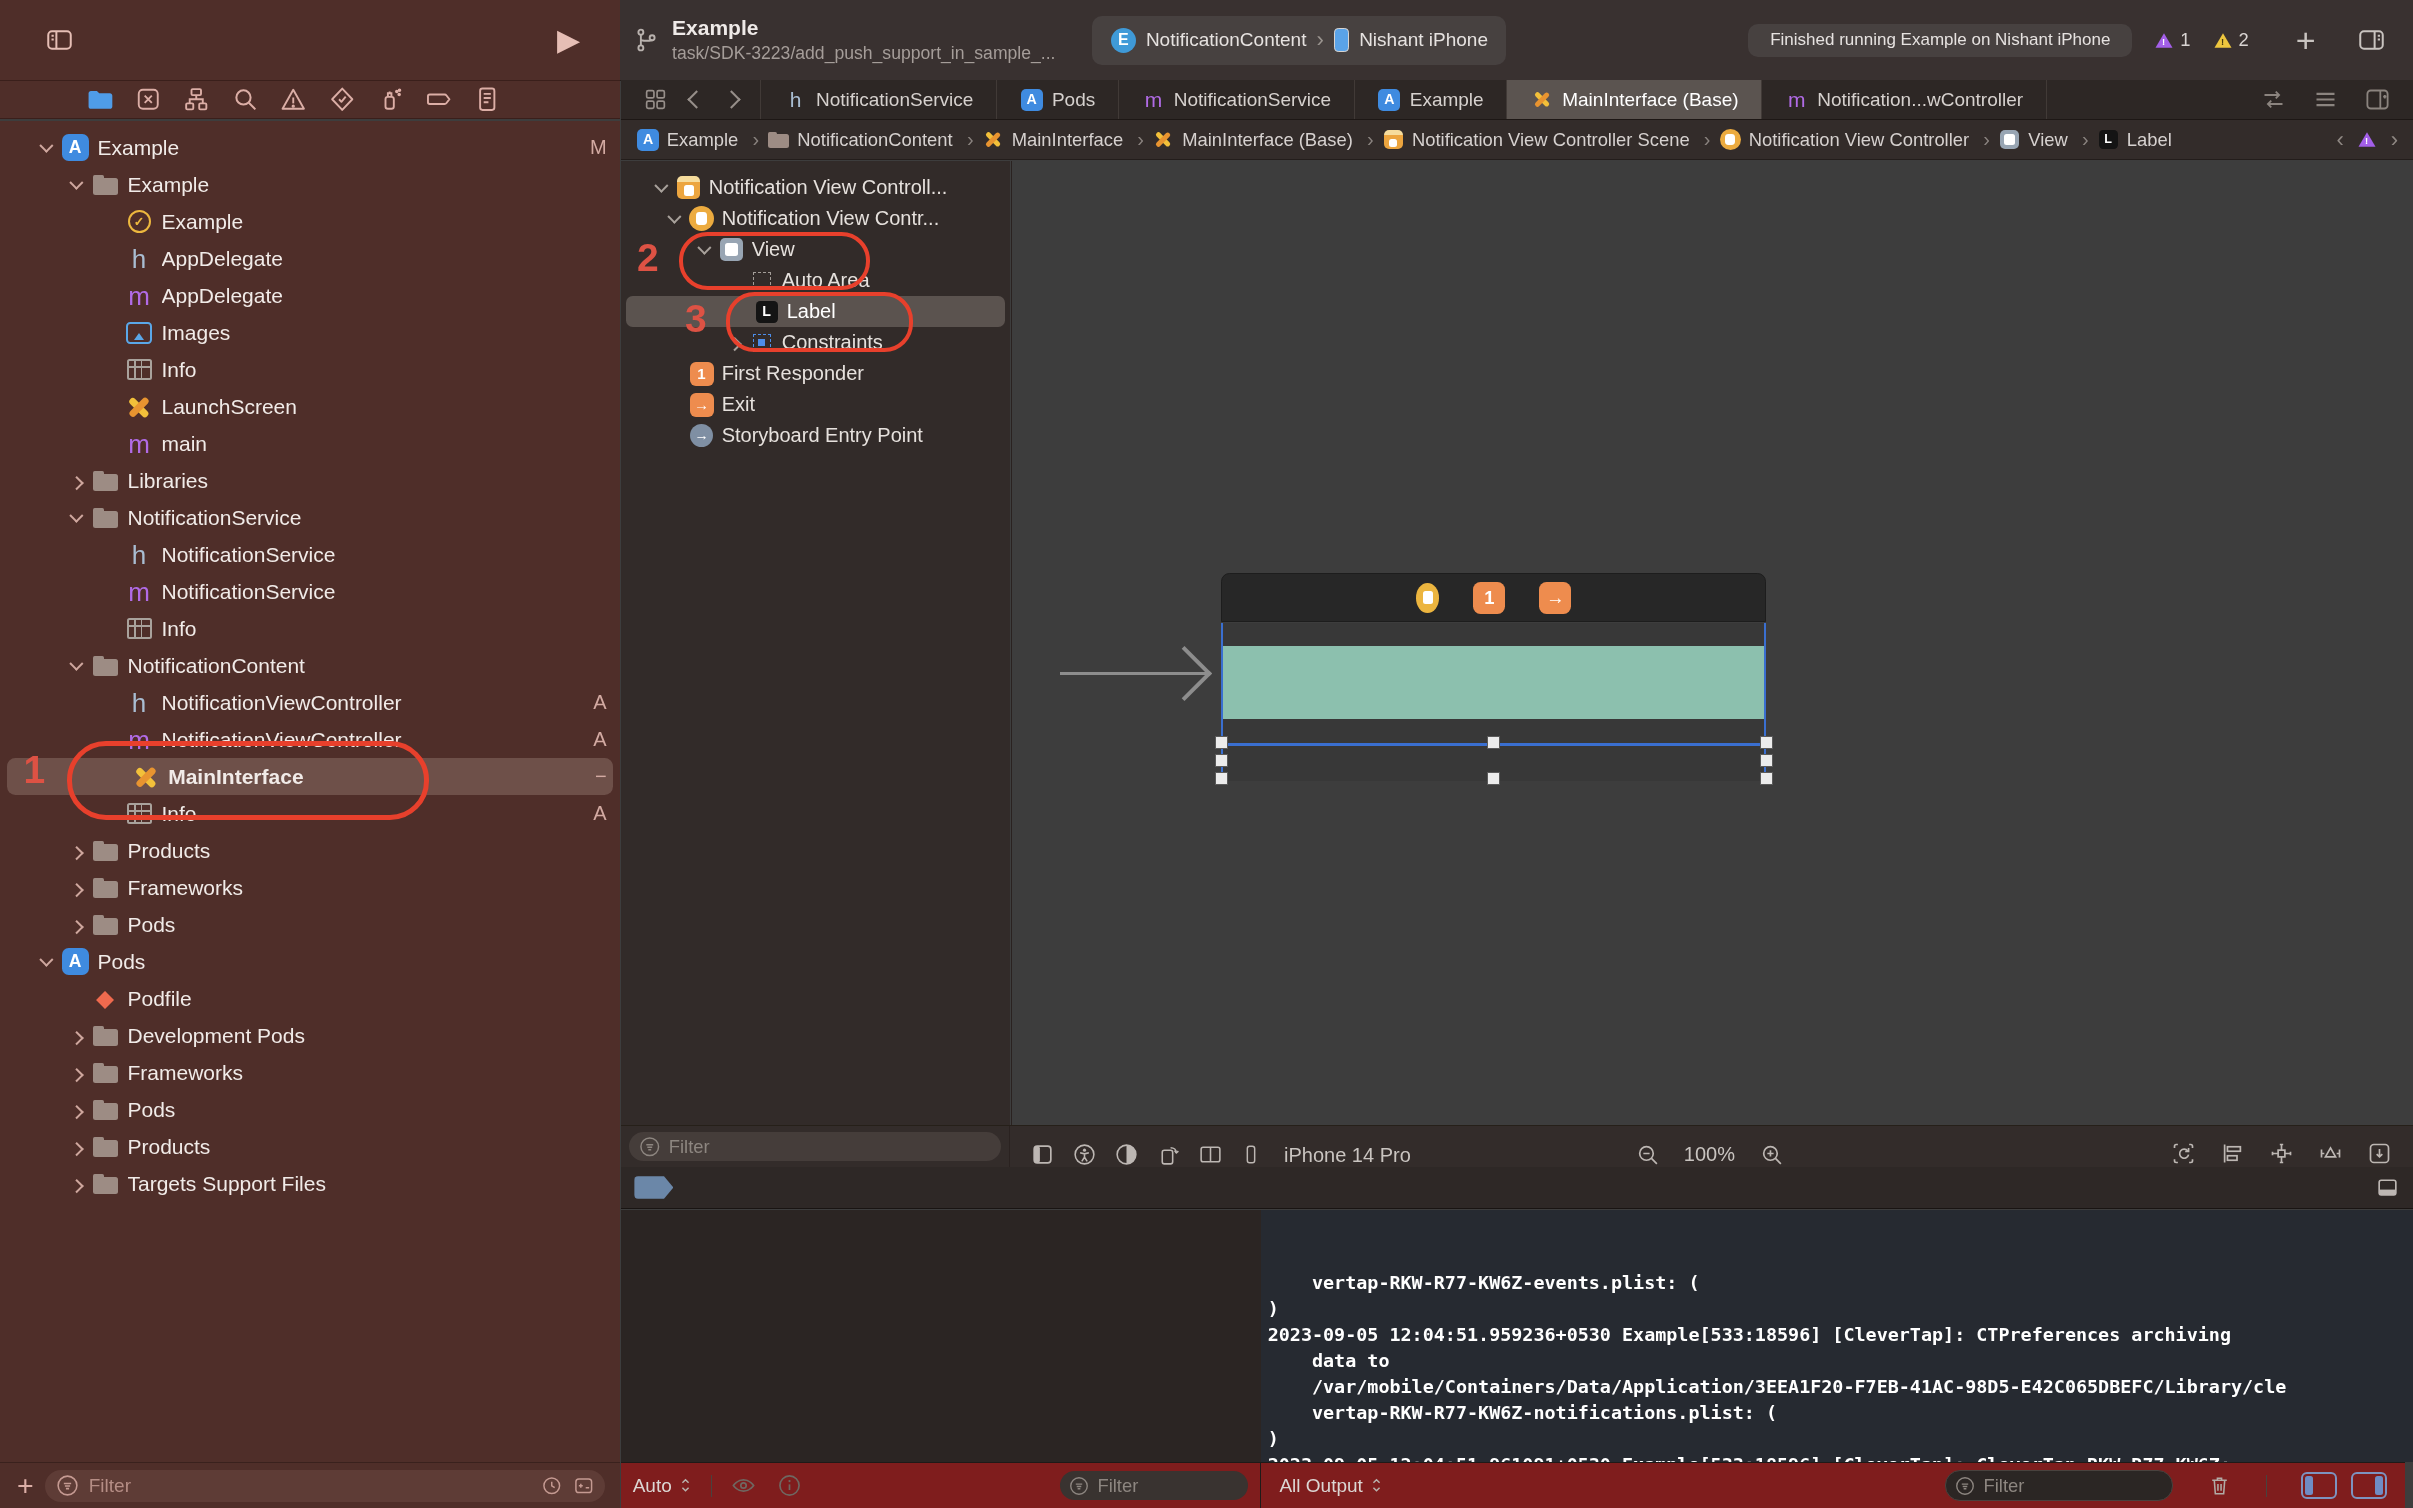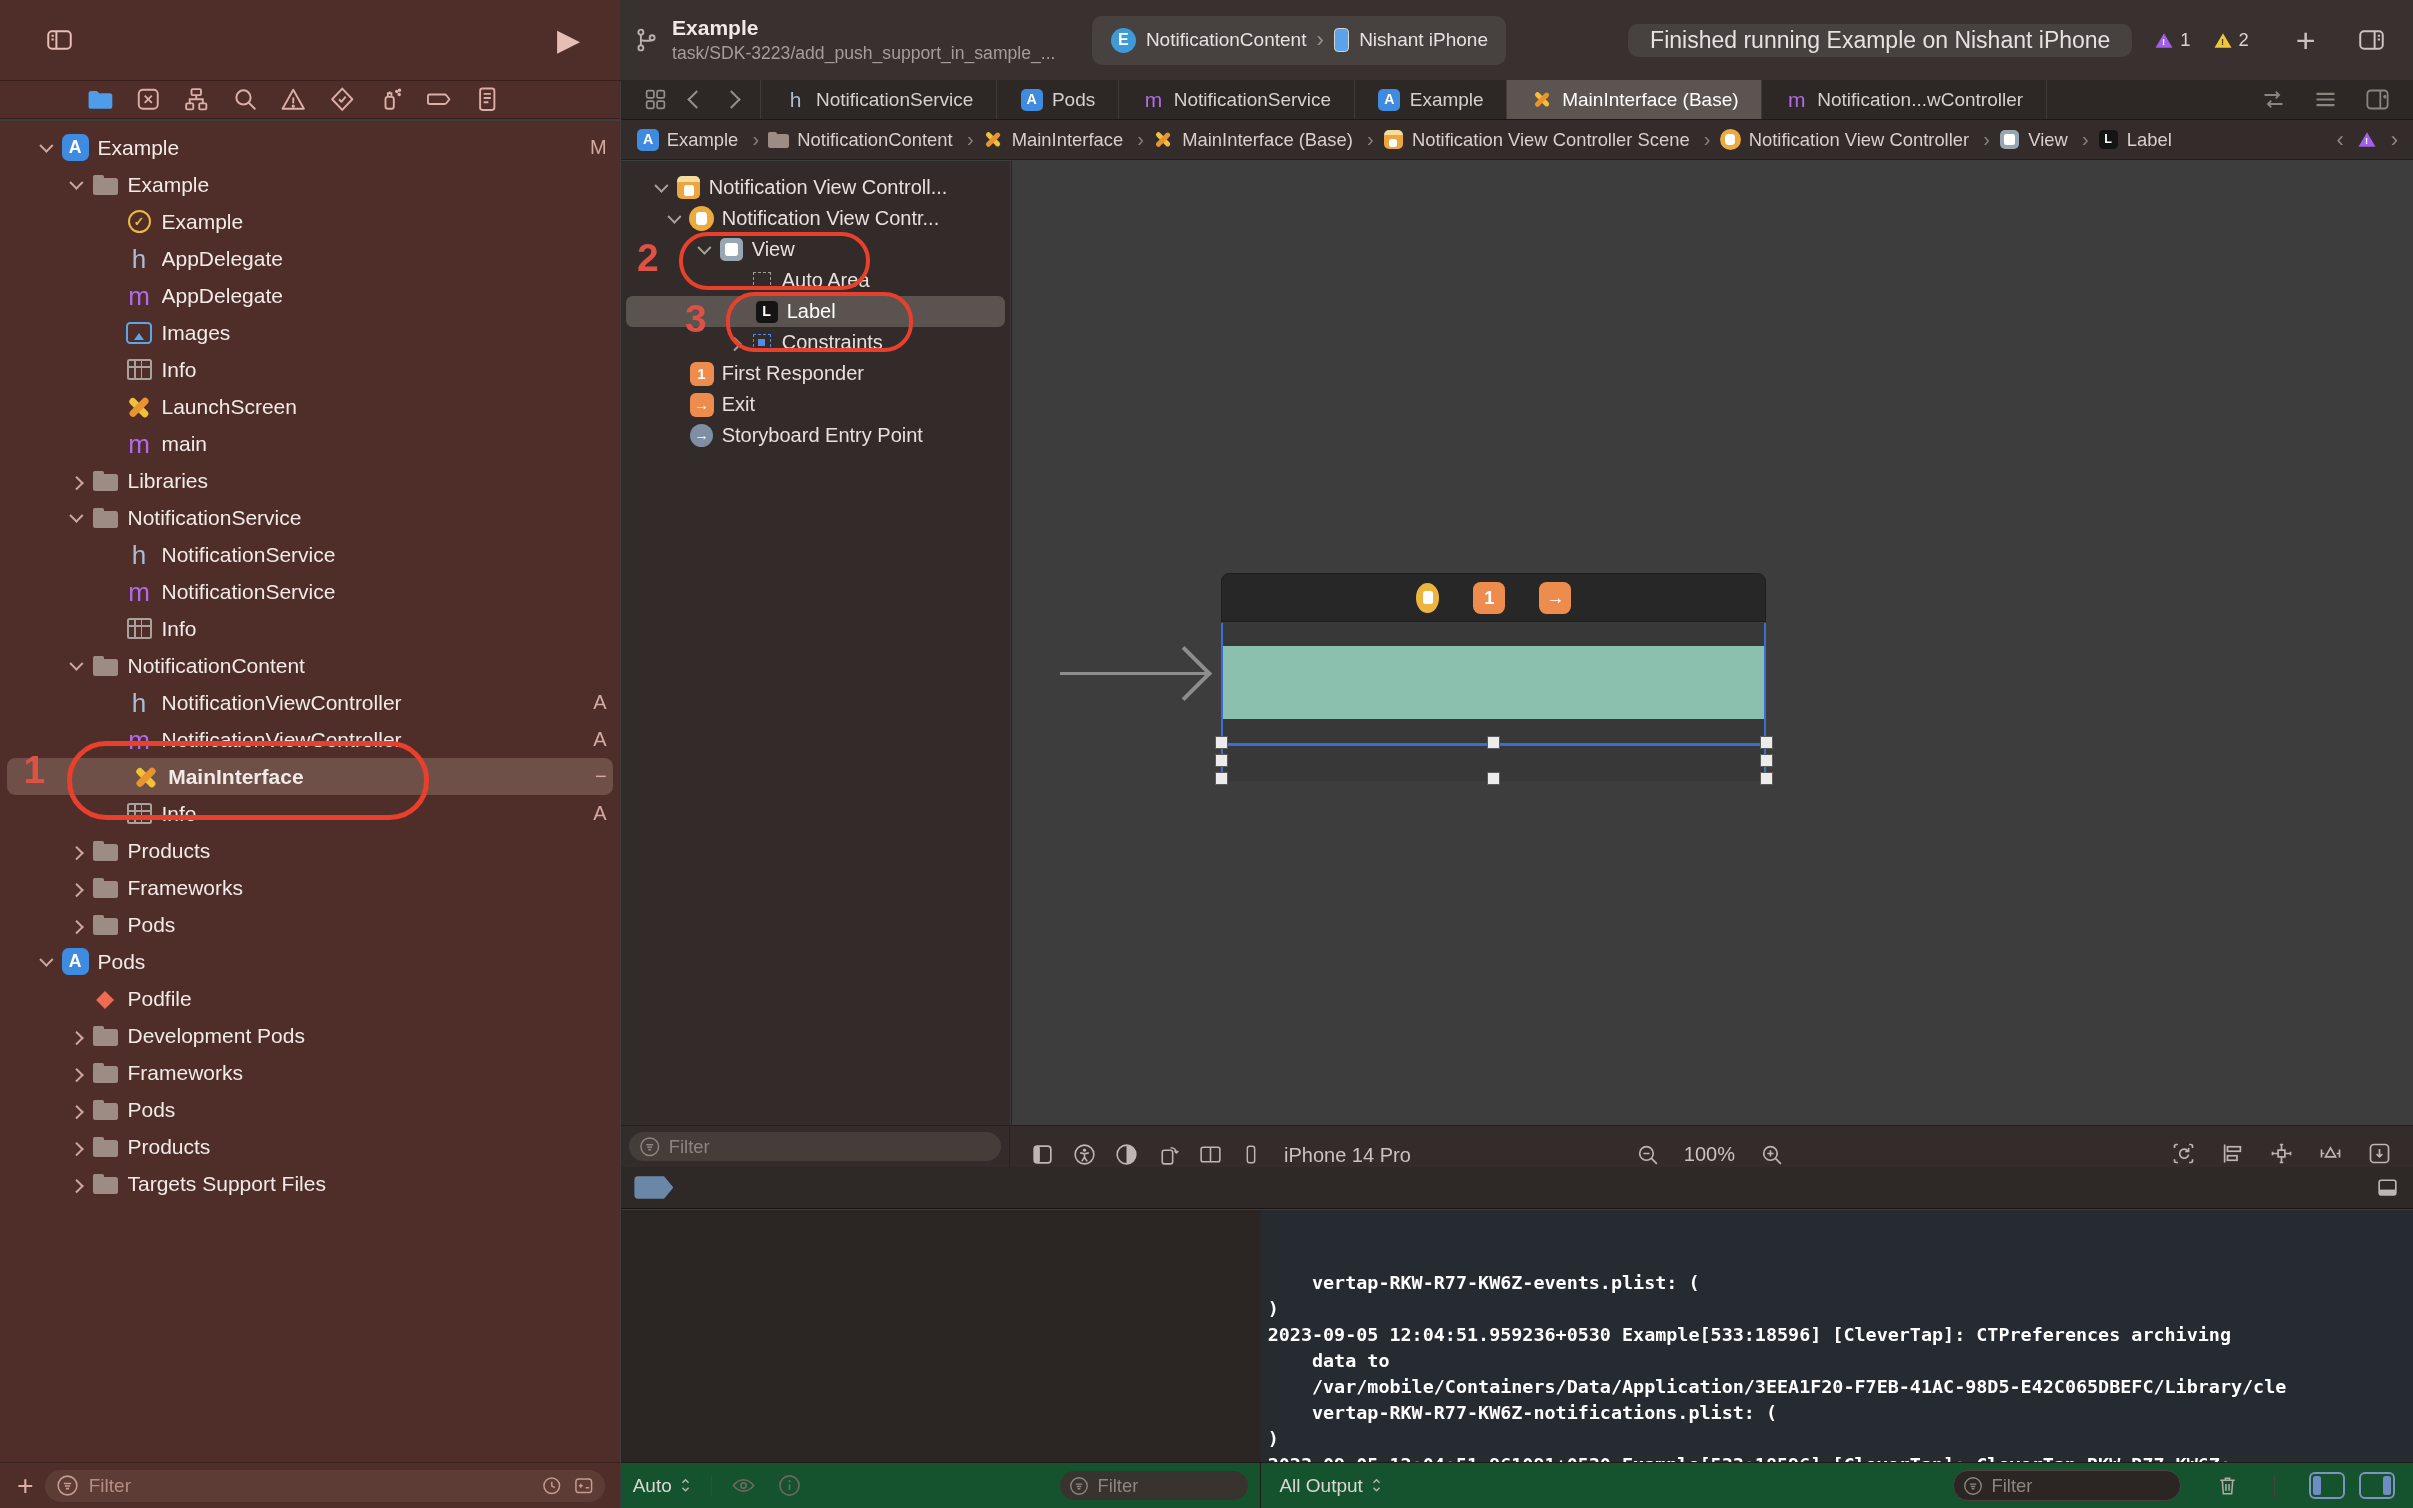--- a/index.html
+++ b/index.html
@@ -86,21 +86,21 @@
   .tb-right{position:absolute;left:620px;top:0;right:0;height:80px;display:flex;align-items:center;padding:0 23.5px 0 13.4px;box-sizing:border-box}
   .play-btn{font-size:30px;color:#e6beb5;line-height:1}
   .title-block{margin-left:11.7px}
   .title-block .t1{font-size:21px;font-weight:bold;color:#efeae8}
   .title-block .t2{font-size:17.6px;color:#a59d99;margin-top:2.5px}
   .scheme-pill{margin-left:37px;height:49px;border-radius:10px;background:#474140;display:flex;align-items:center;gap:10px;padding:0 18.4px}
   .e-circ{width:25px;height:25px;border-radius:50%;background:#3f9ad8;color:#fff;font-weight:bold;font-size:16px;display:flex;align-items:center;justify-content:center}
   .scheme-pill .sep,.bc-sep{color:#9a948f;font-size:22px}
   .phone-ic{width:13.4px;height:22.6px;border:1.7px solid #d8d3cf;border-radius:4.2px;background:#5aa3e8}
   .pill-label{font-size:19px;color:#e6e2e0}
-  .status-pill{margin-left:auto;height:33px;border-radius:10px;background:#474140;display:flex;align-items:center;padding:0 22px;font-size:23px;color:#e6e2e0}
+  .status-pill{margin-left:auto;height:33px;border-radius:10px;background:#474140;display:flex;align-items:center;padding:0 22px;font-size:17px;color:#e6e2e0}
   .issue-badge{display:flex;align-items:center;gap:5.9px;margin-left:22px;font-size:18.4px;color:#d9d4d2}
   .tri{position:relative;width:0;height:0;border-left:10px solid transparent;border-right:10px solid transparent;border-bottom:17.6px solid #a35fe8;display:inline-block}
   .tri::after{content:"!";position:absolute;left:-2.5px;top:4.2px;color:#fff;font-size:11px;font-weight:bold}
   .tri.yellow{border-bottom-color:#edc63e}
   .tri.yellow::after{color:#4a3d0e}
   .tri.tiny{transform:scale(.85)}
   .tb-plus{margin-left:47px;font-size:34px;color:#c9c4c0;font-weight:300}
   .tb-panel{margin-left:37px}
   
   .navstrip{position:absolute;left:0;top:80px;width:620px;height:39px;background:#4f2e29;
@@ -173,21 +173,21 @@
   .zoom-group{margin-left:auto;display:flex;align-items:center;gap:24px}
   .zoom-label{font-size:20px;color:#c9c4c0}
   .cb-right{display:flex;align-items:center;gap:22px;margin-left:369px}
   
   .debug-strip{position:absolute;left:621px;top:1167px;right:0;height:42px;background:#2e2826;border-bottom:1.7px solid #191412;display:flex;align-items:center;box-sizing:border-box;padding:0 13.4px}
   .dbg-tag{width:39px;height:22.6px;background:#6b87a8;border-radius:4.2px;clip-path:polygon(0 0,76% 0,100% 50%,76% 100%,0 100%)}
   .strip-right{margin-left:auto;color:#bdb7b3}
   .vars-view{position:absolute;left:621px;top:1210px;width:640px;height:252px;background:#2b2523}
   .console-view{position:absolute;left:1261px;top:1210px;right:0;height:252px;background:#262a31;
       font-family:"DejaVu Sans Mono",monospace;font-size:18.4px;font-weight:bold;color:#fff;line-height:26px;padding:8.4px 0 0 6.7px;box-sizing:border-box;white-space:pre;overflow:hidden}
-  .debug-bar{position:absolute;left:621px;top:1462px;right:0;height:46px;background:#14532d;display:flex;box-sizing:border-box;border-top:0.8px solid #1f1a18}
+  .debug-bar{position:absolute;left:621px;top:1462px;right:8px;height:46px;background:#7f1d1d;display:flex;box-sizing:border-box;border-top:0.8px solid #1f1a18}
   .dbg-left{width:640px;display:flex;align-items:center;gap:18.4px;padding:0 11.7px;box-sizing:border-box;border-right:0.8px solid #1f1a18}
   .dbg-label{font-size:19px;color:#dcd7d4;display:flex;align-items:center;gap:5.9px}
   .vdiv{width:0.8px;height:22px;background:#49423e}
   .dim{color:#6f6761}
   .dbg-left .dark-pill{flex:0 0 172px;margin-left:auto;background:#393330}
   .dbg-right{flex:1;display:flex;align-items:center;gap:34px;padding:0 18.4px}
   .dbg-right .dark-pill{flex:0 0 210px;margin-left:auto;background:#2b2624;border:1.7px solid #49423e}
   .panel-duo{display:flex;align-items:center;gap:13.4px}
   .pd{width:32px;height:22.6px;border:2.5px solid #7d93c0;border-radius:5.9px;position:relative}
   .pd::before{content:"";position:absolute;top:1.7px;bottom:1.7px;width:8.4px;background:#6f8cc4;border-radius:2.5px}

